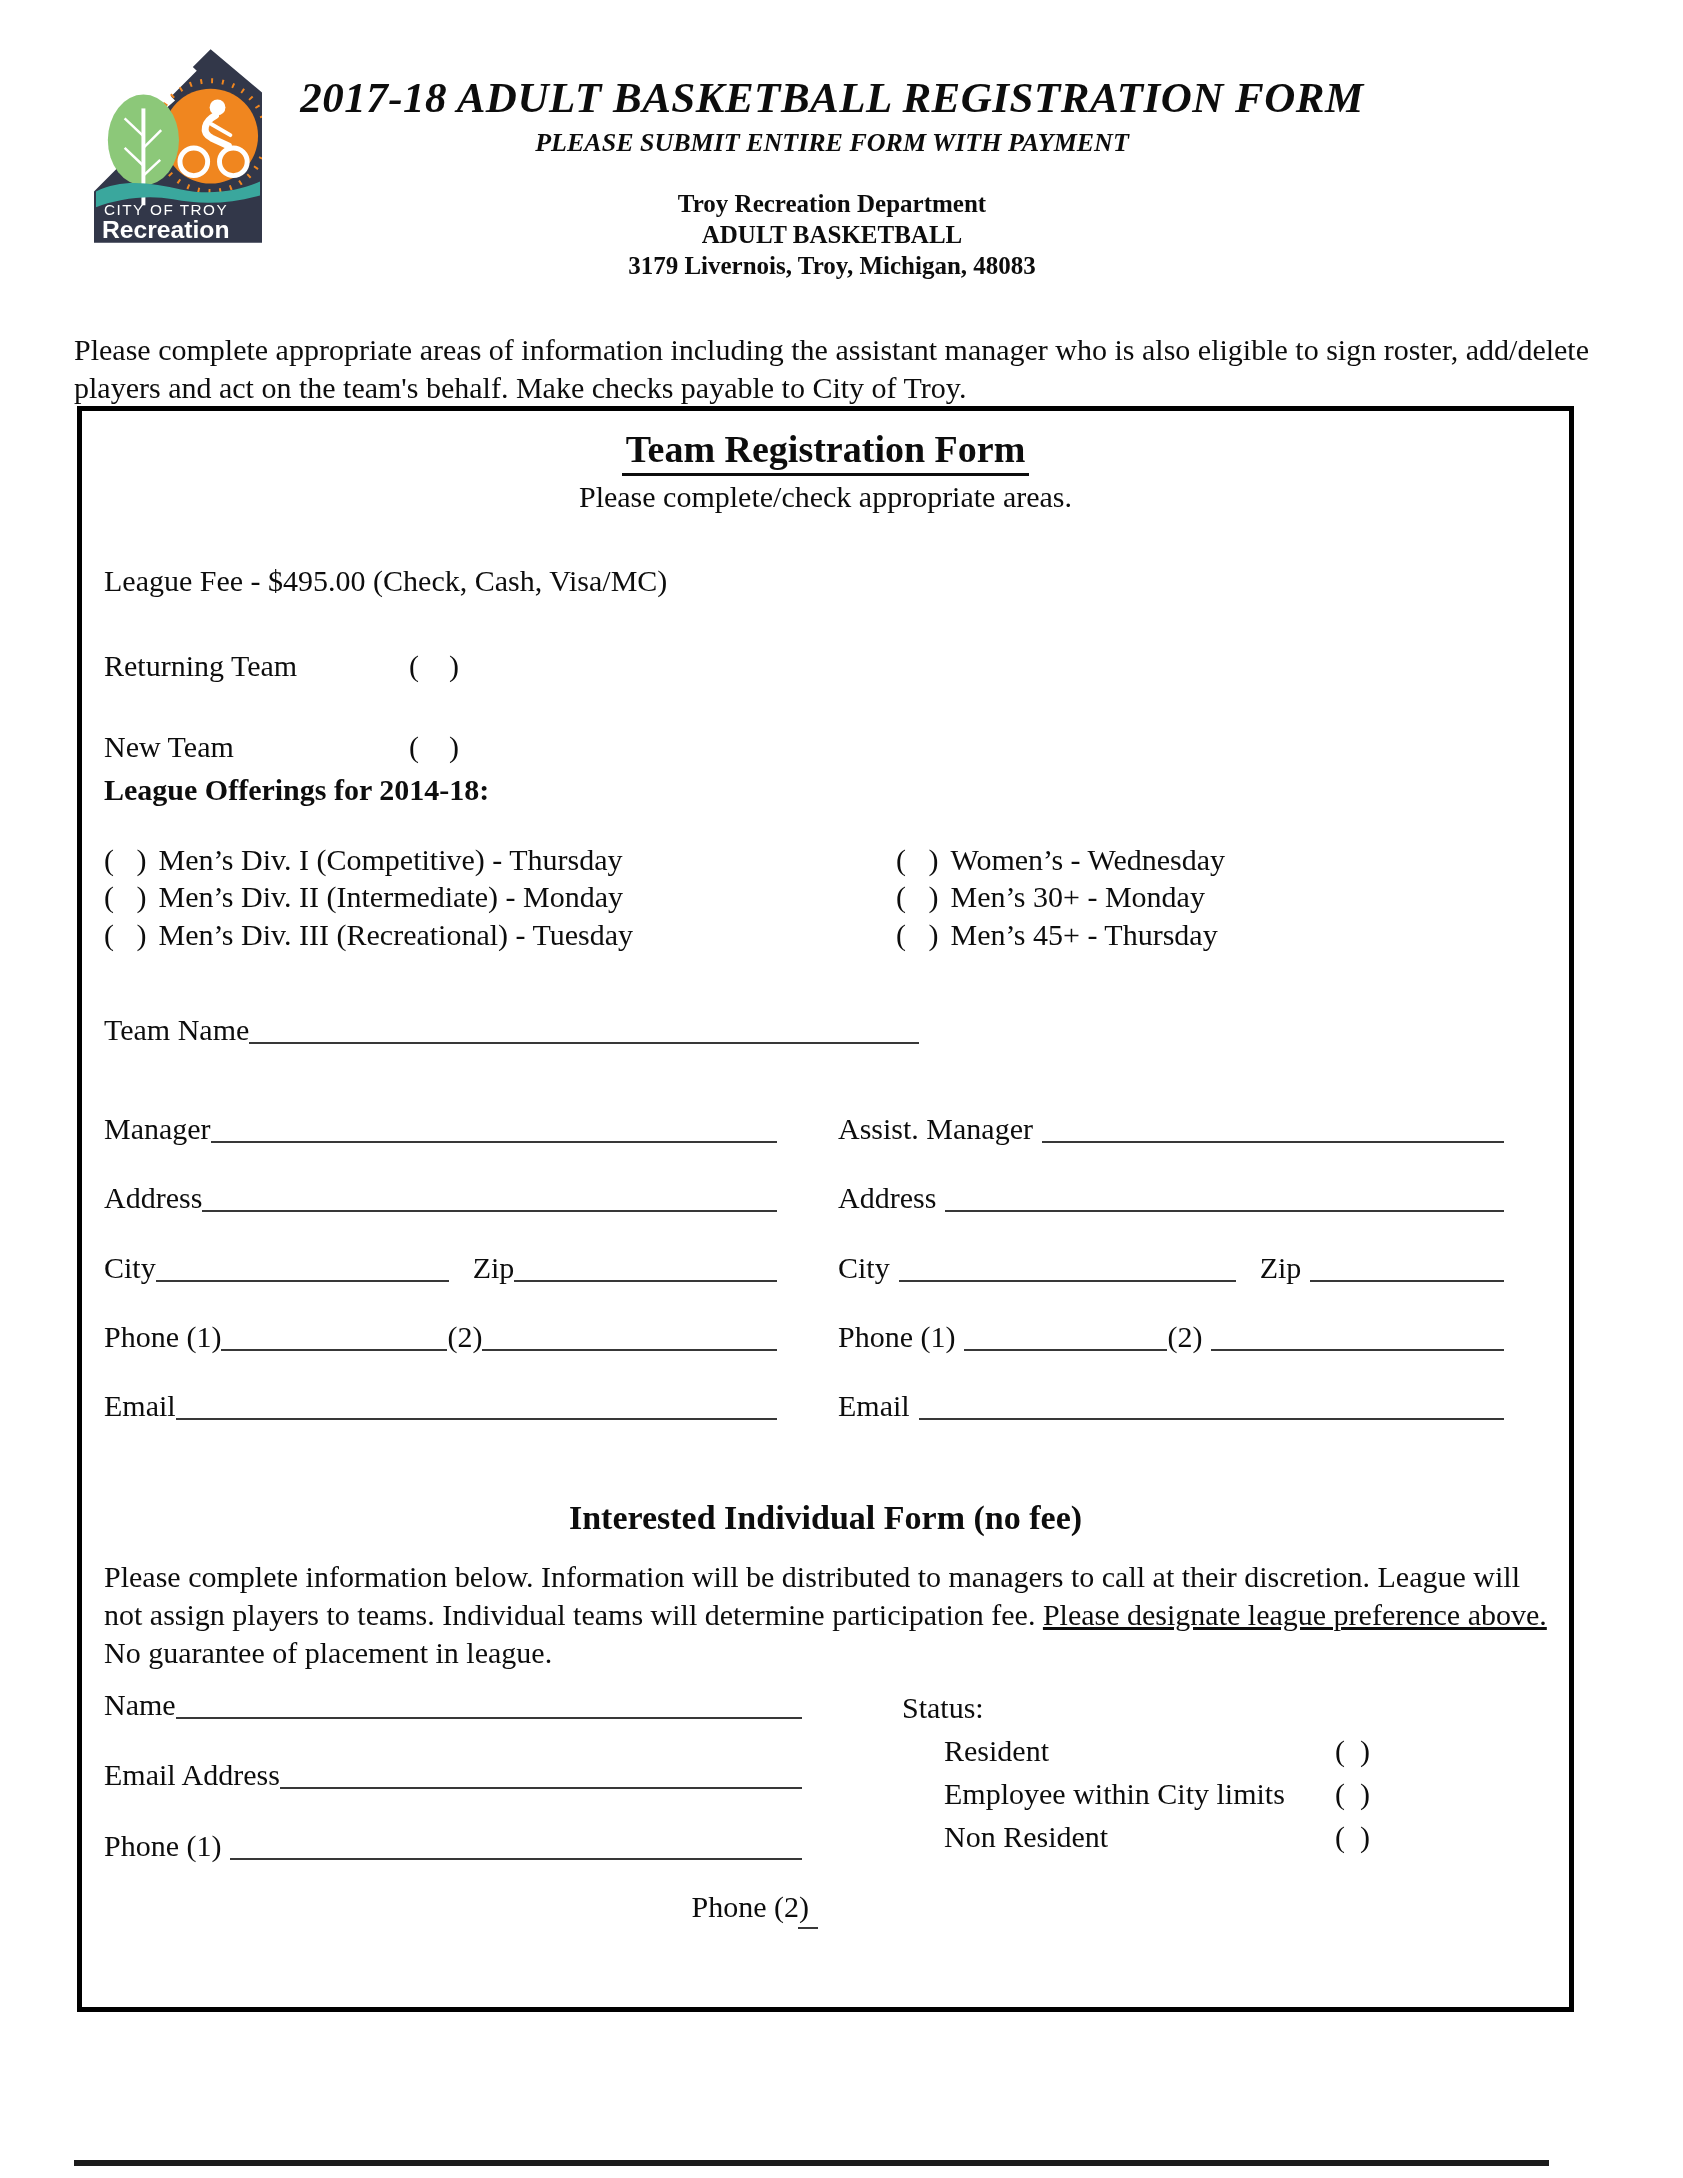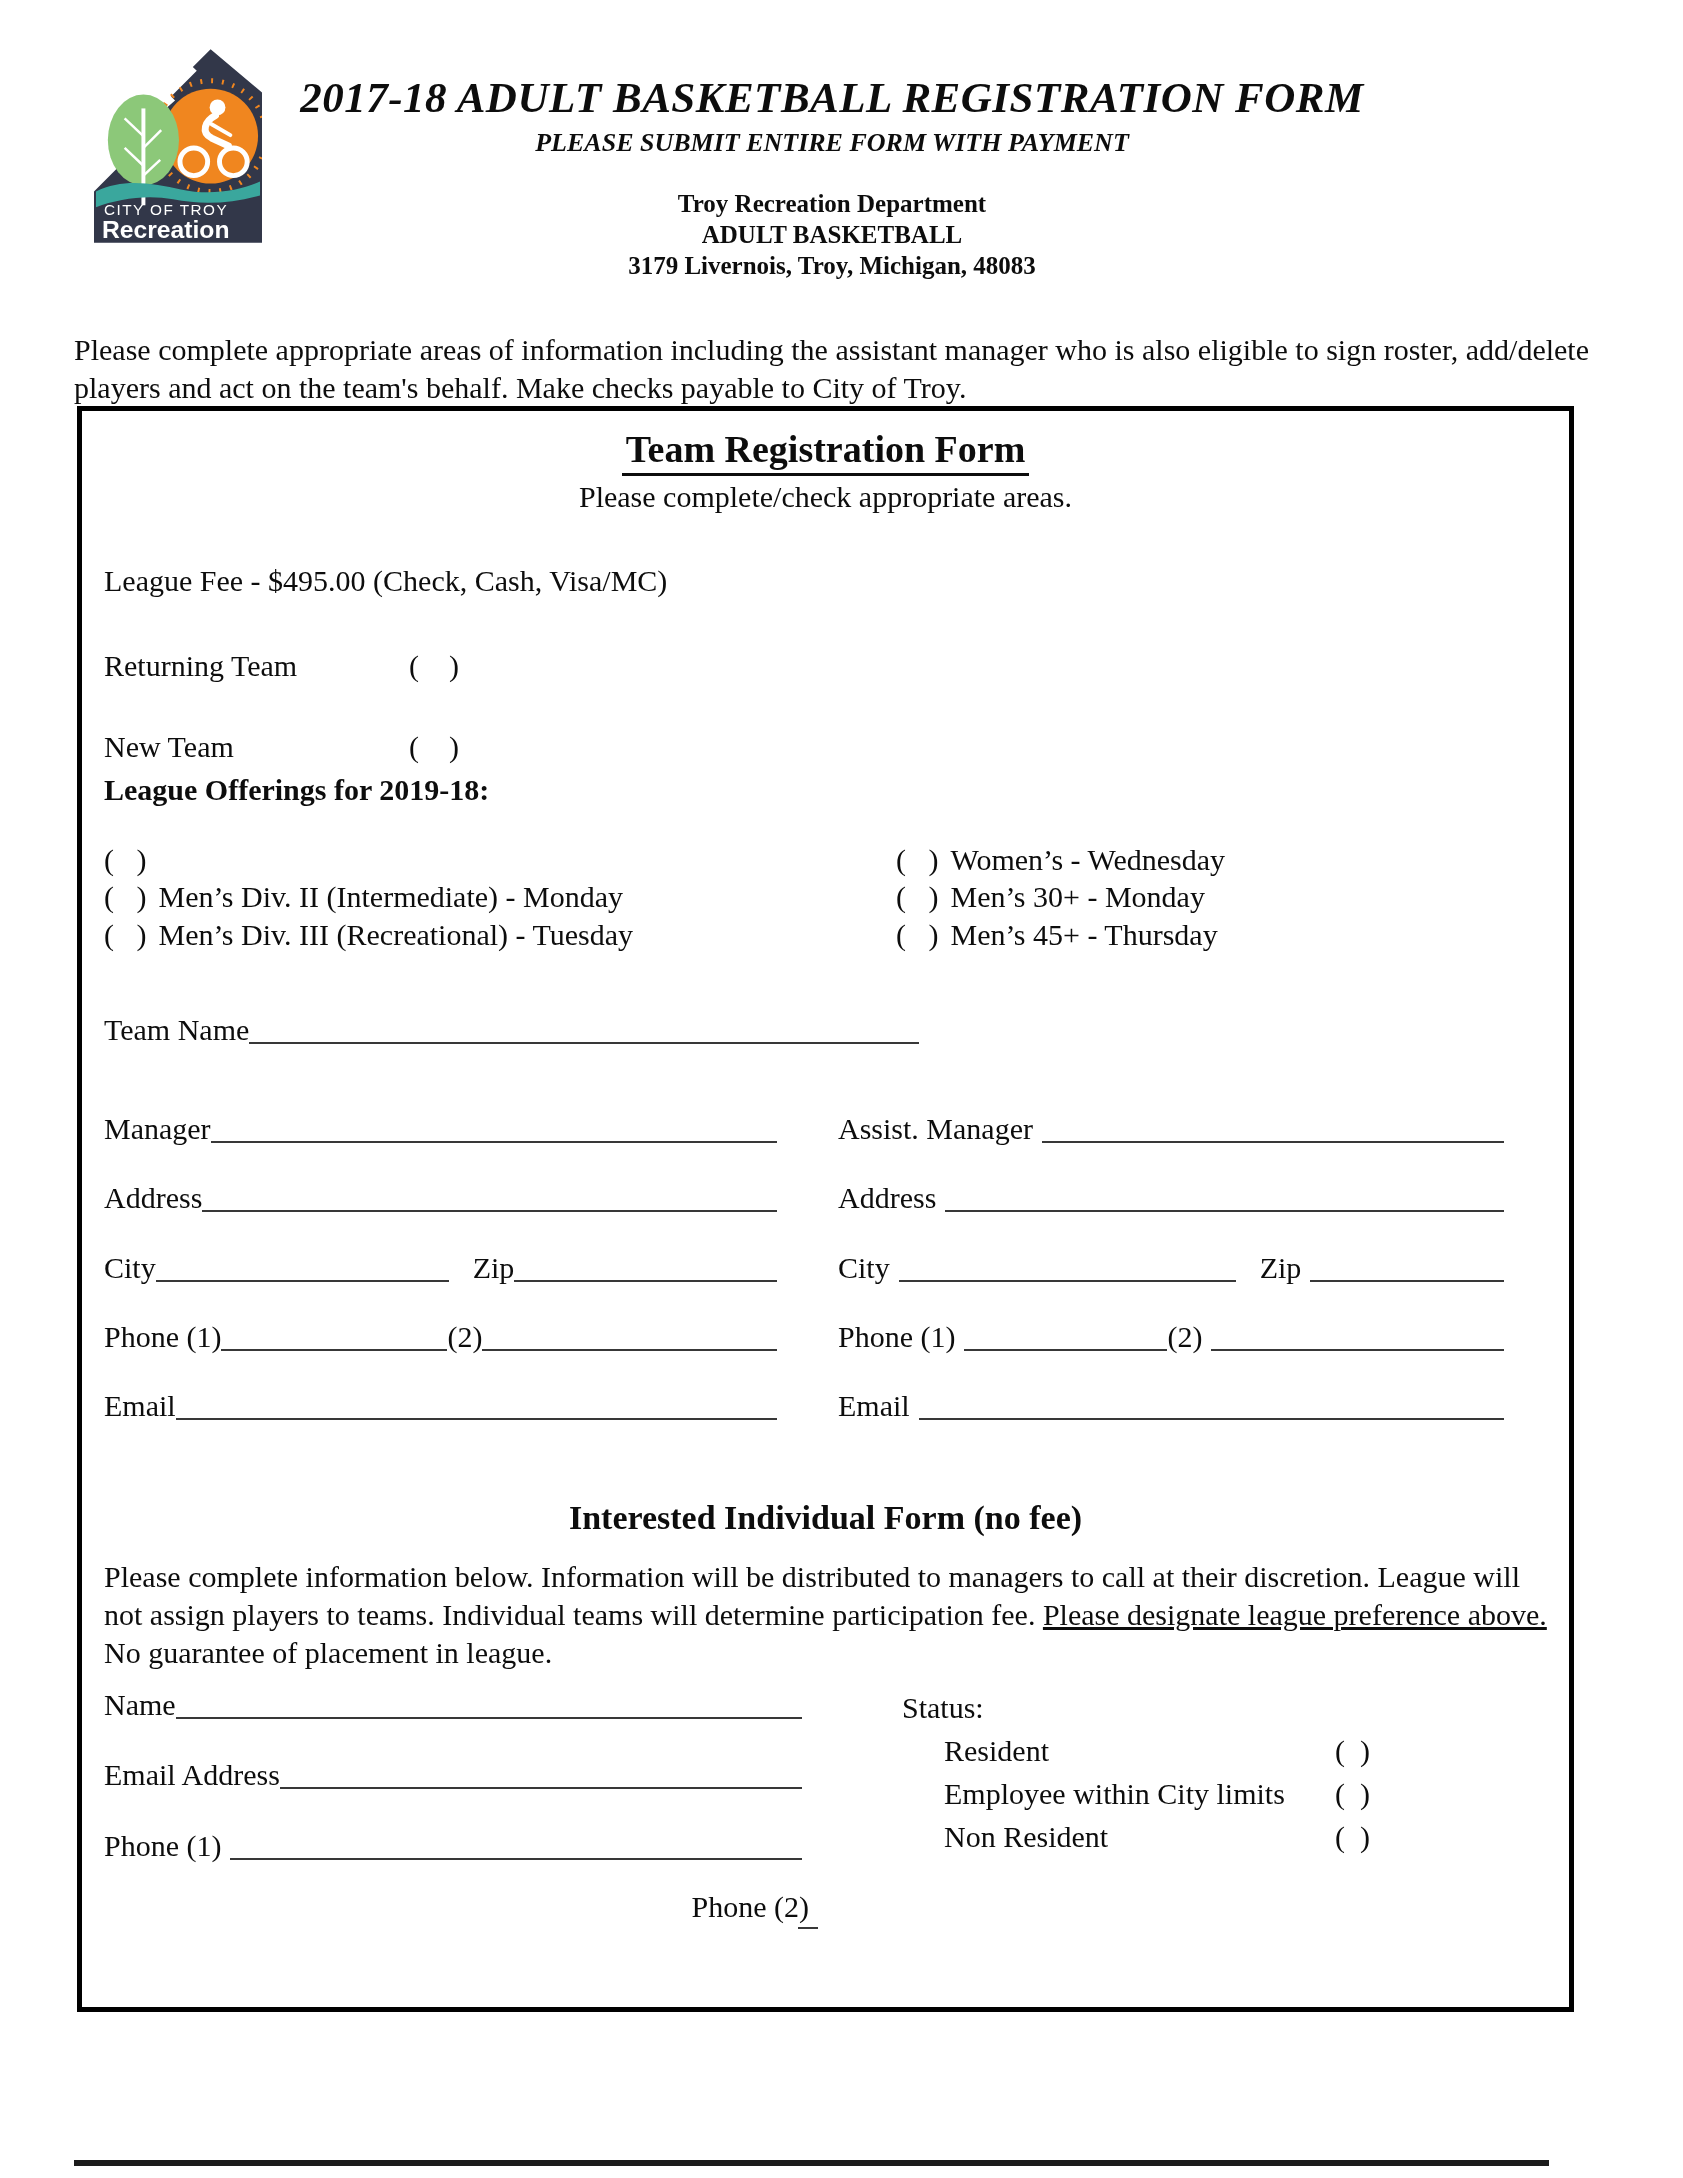--- a/index.html
+++ b/index.html
@@ -112,24 +112,25 @@
       <span>Returning Team</span>
       <span class="paren">(&nbsp;&nbsp;&nbsp;&nbsp;)</span>
     </div>
 
     <div class="team-type-row" style="top:319px;">
       <span>New Team</span>
       <span class="paren">(&nbsp;&nbsp;&nbsp;&nbsp;)</span>
     </div>
 
 
-    <div class="txt bold" style="left:22px; top:362px;">League Offerings for 2019-18:</div>
+    <div class="txt bold" style="left:22px; top:362px;">League Offerings for 2014-18:</div>
 
     <div class="offer-row" style="left:22px; top:432px;">
       <span class="paren">(&nbsp;&nbsp;&nbsp;)</span>
+      <span>Men’s Div. I (Competitive) - Thursday</span>
     </div>
     <div class="offer-row" style="left:22px; top:469px;">
       <span class="paren">(&nbsp;&nbsp;&nbsp;)</span>
       <span>Men’s Div. II (Intermediate) - Monday</span>
     </div>
     <div class="offer-row" style="left:22px; top:507px;">
       <span class="paren">(&nbsp;&nbsp;&nbsp;)</span>
       <span>Men’s Div. III (Recreational) - Tuesday</span>
     </div>
 

